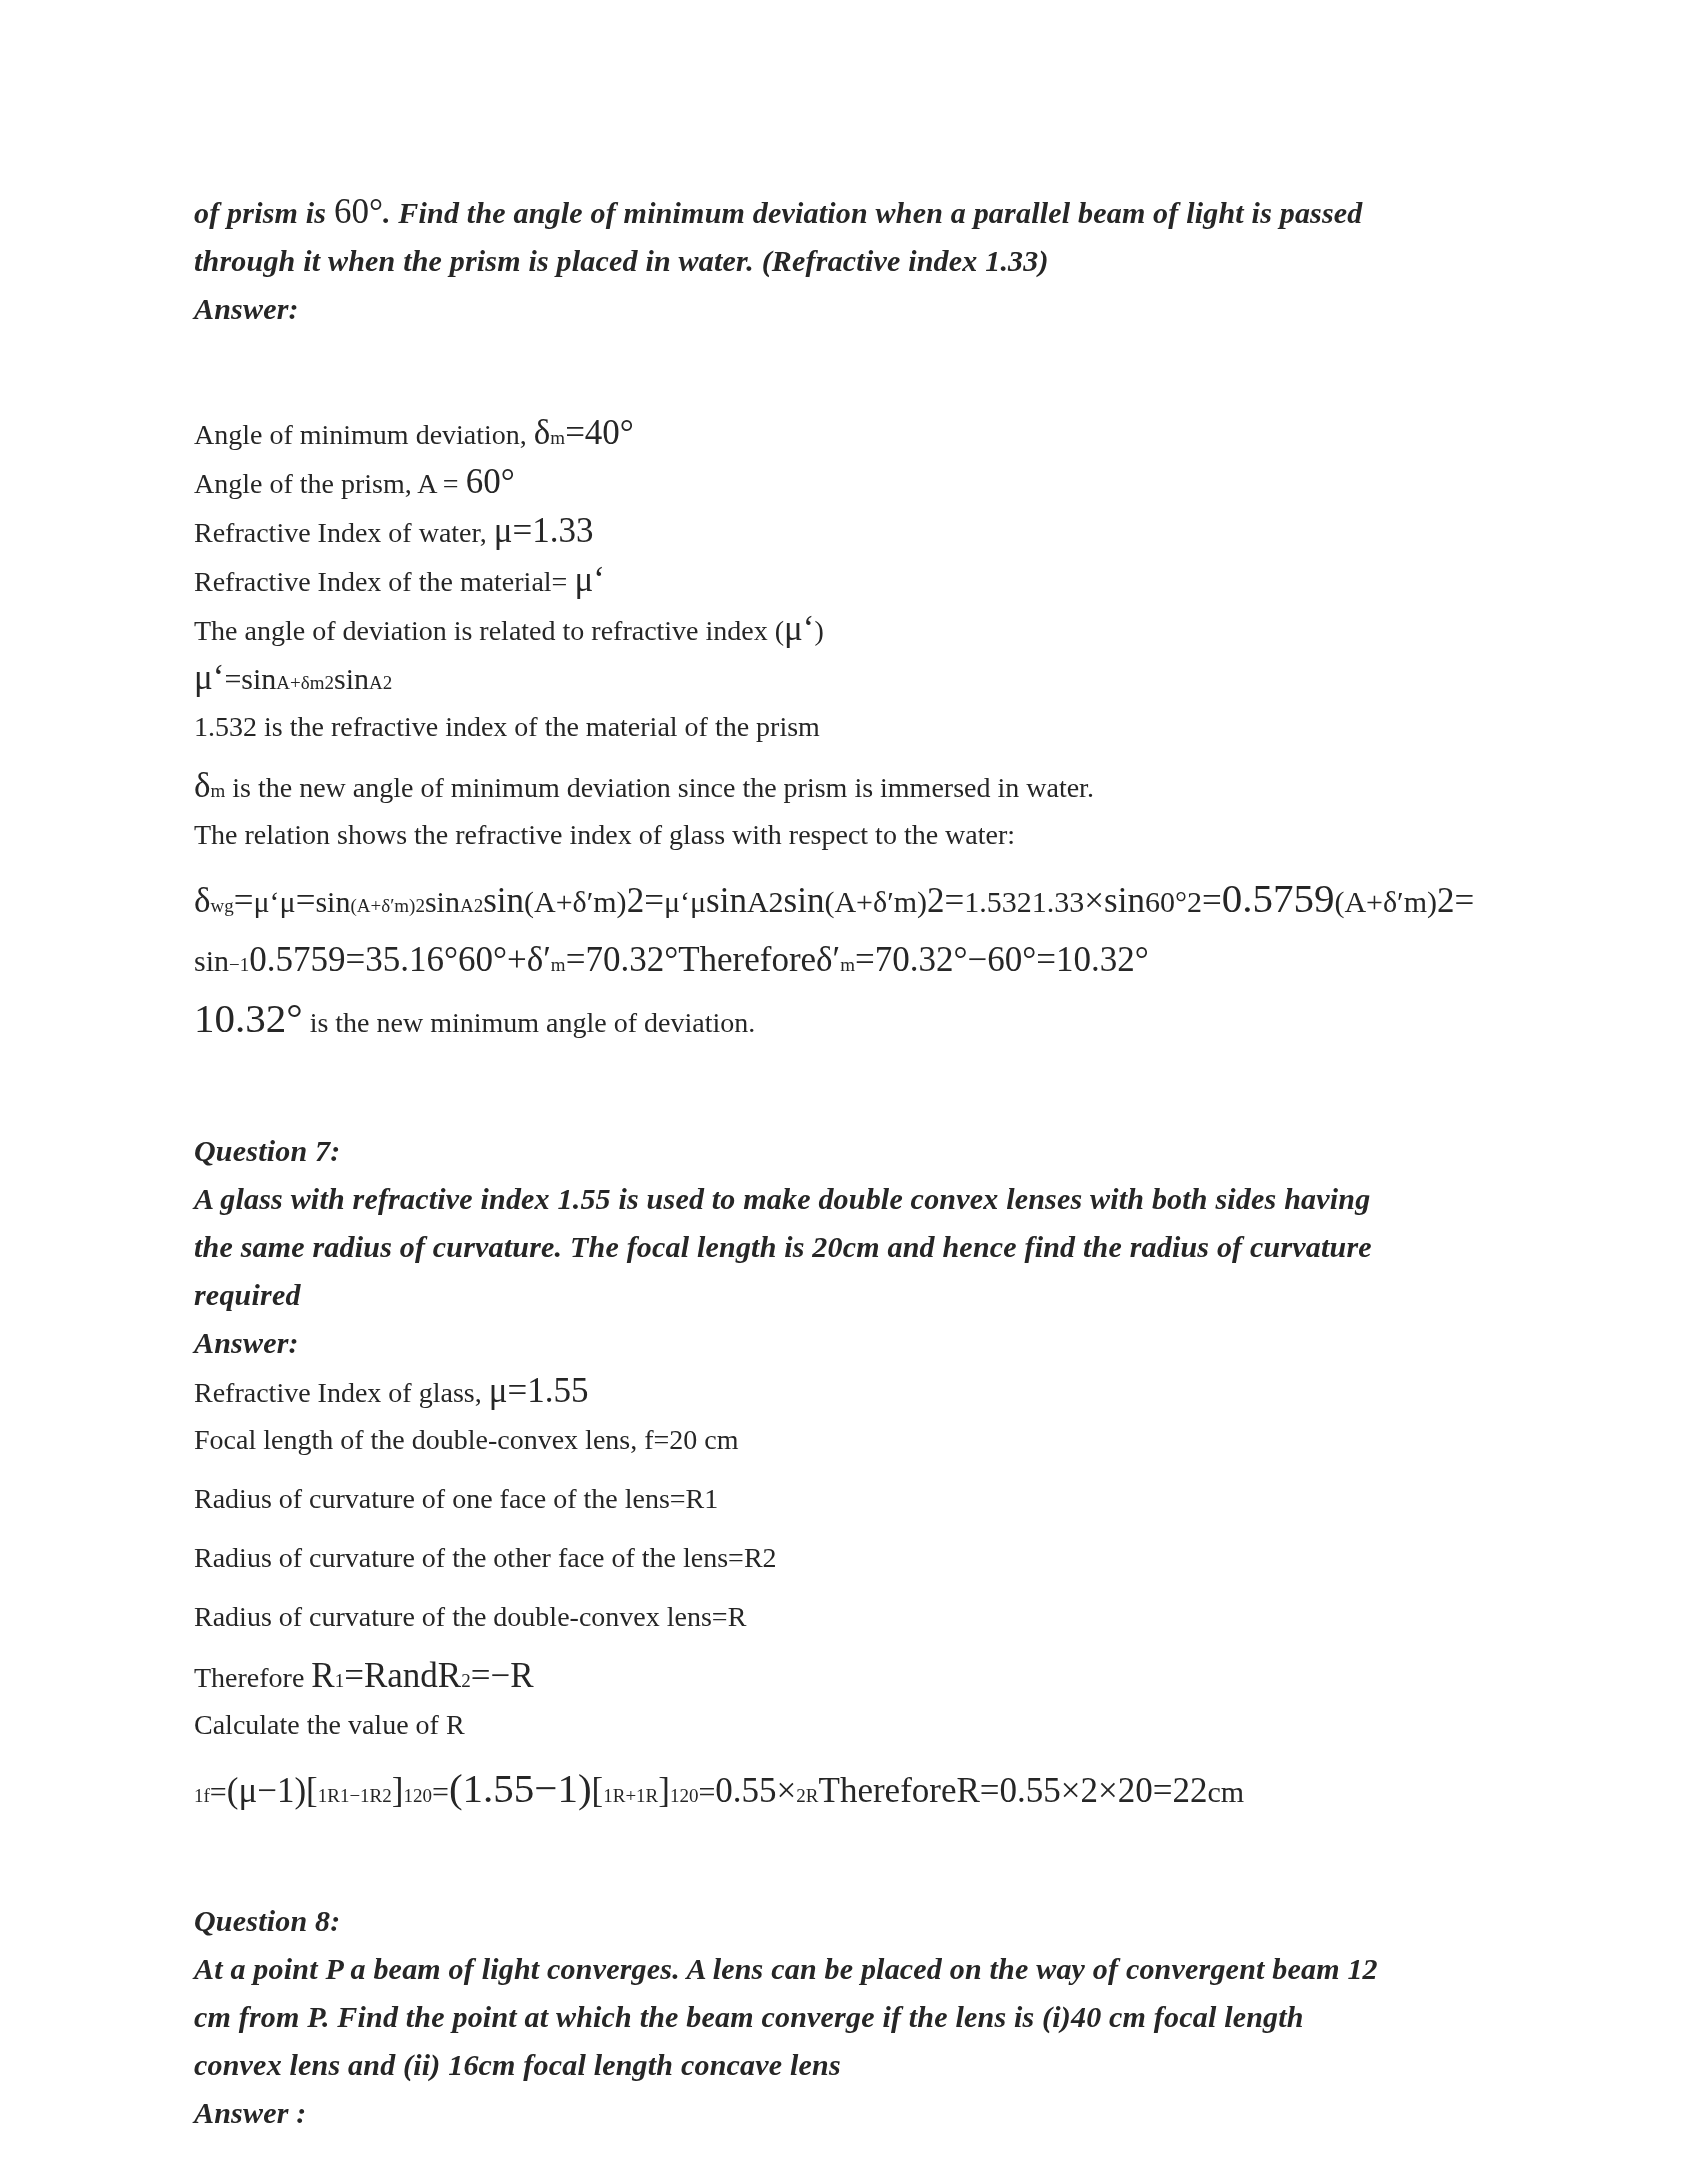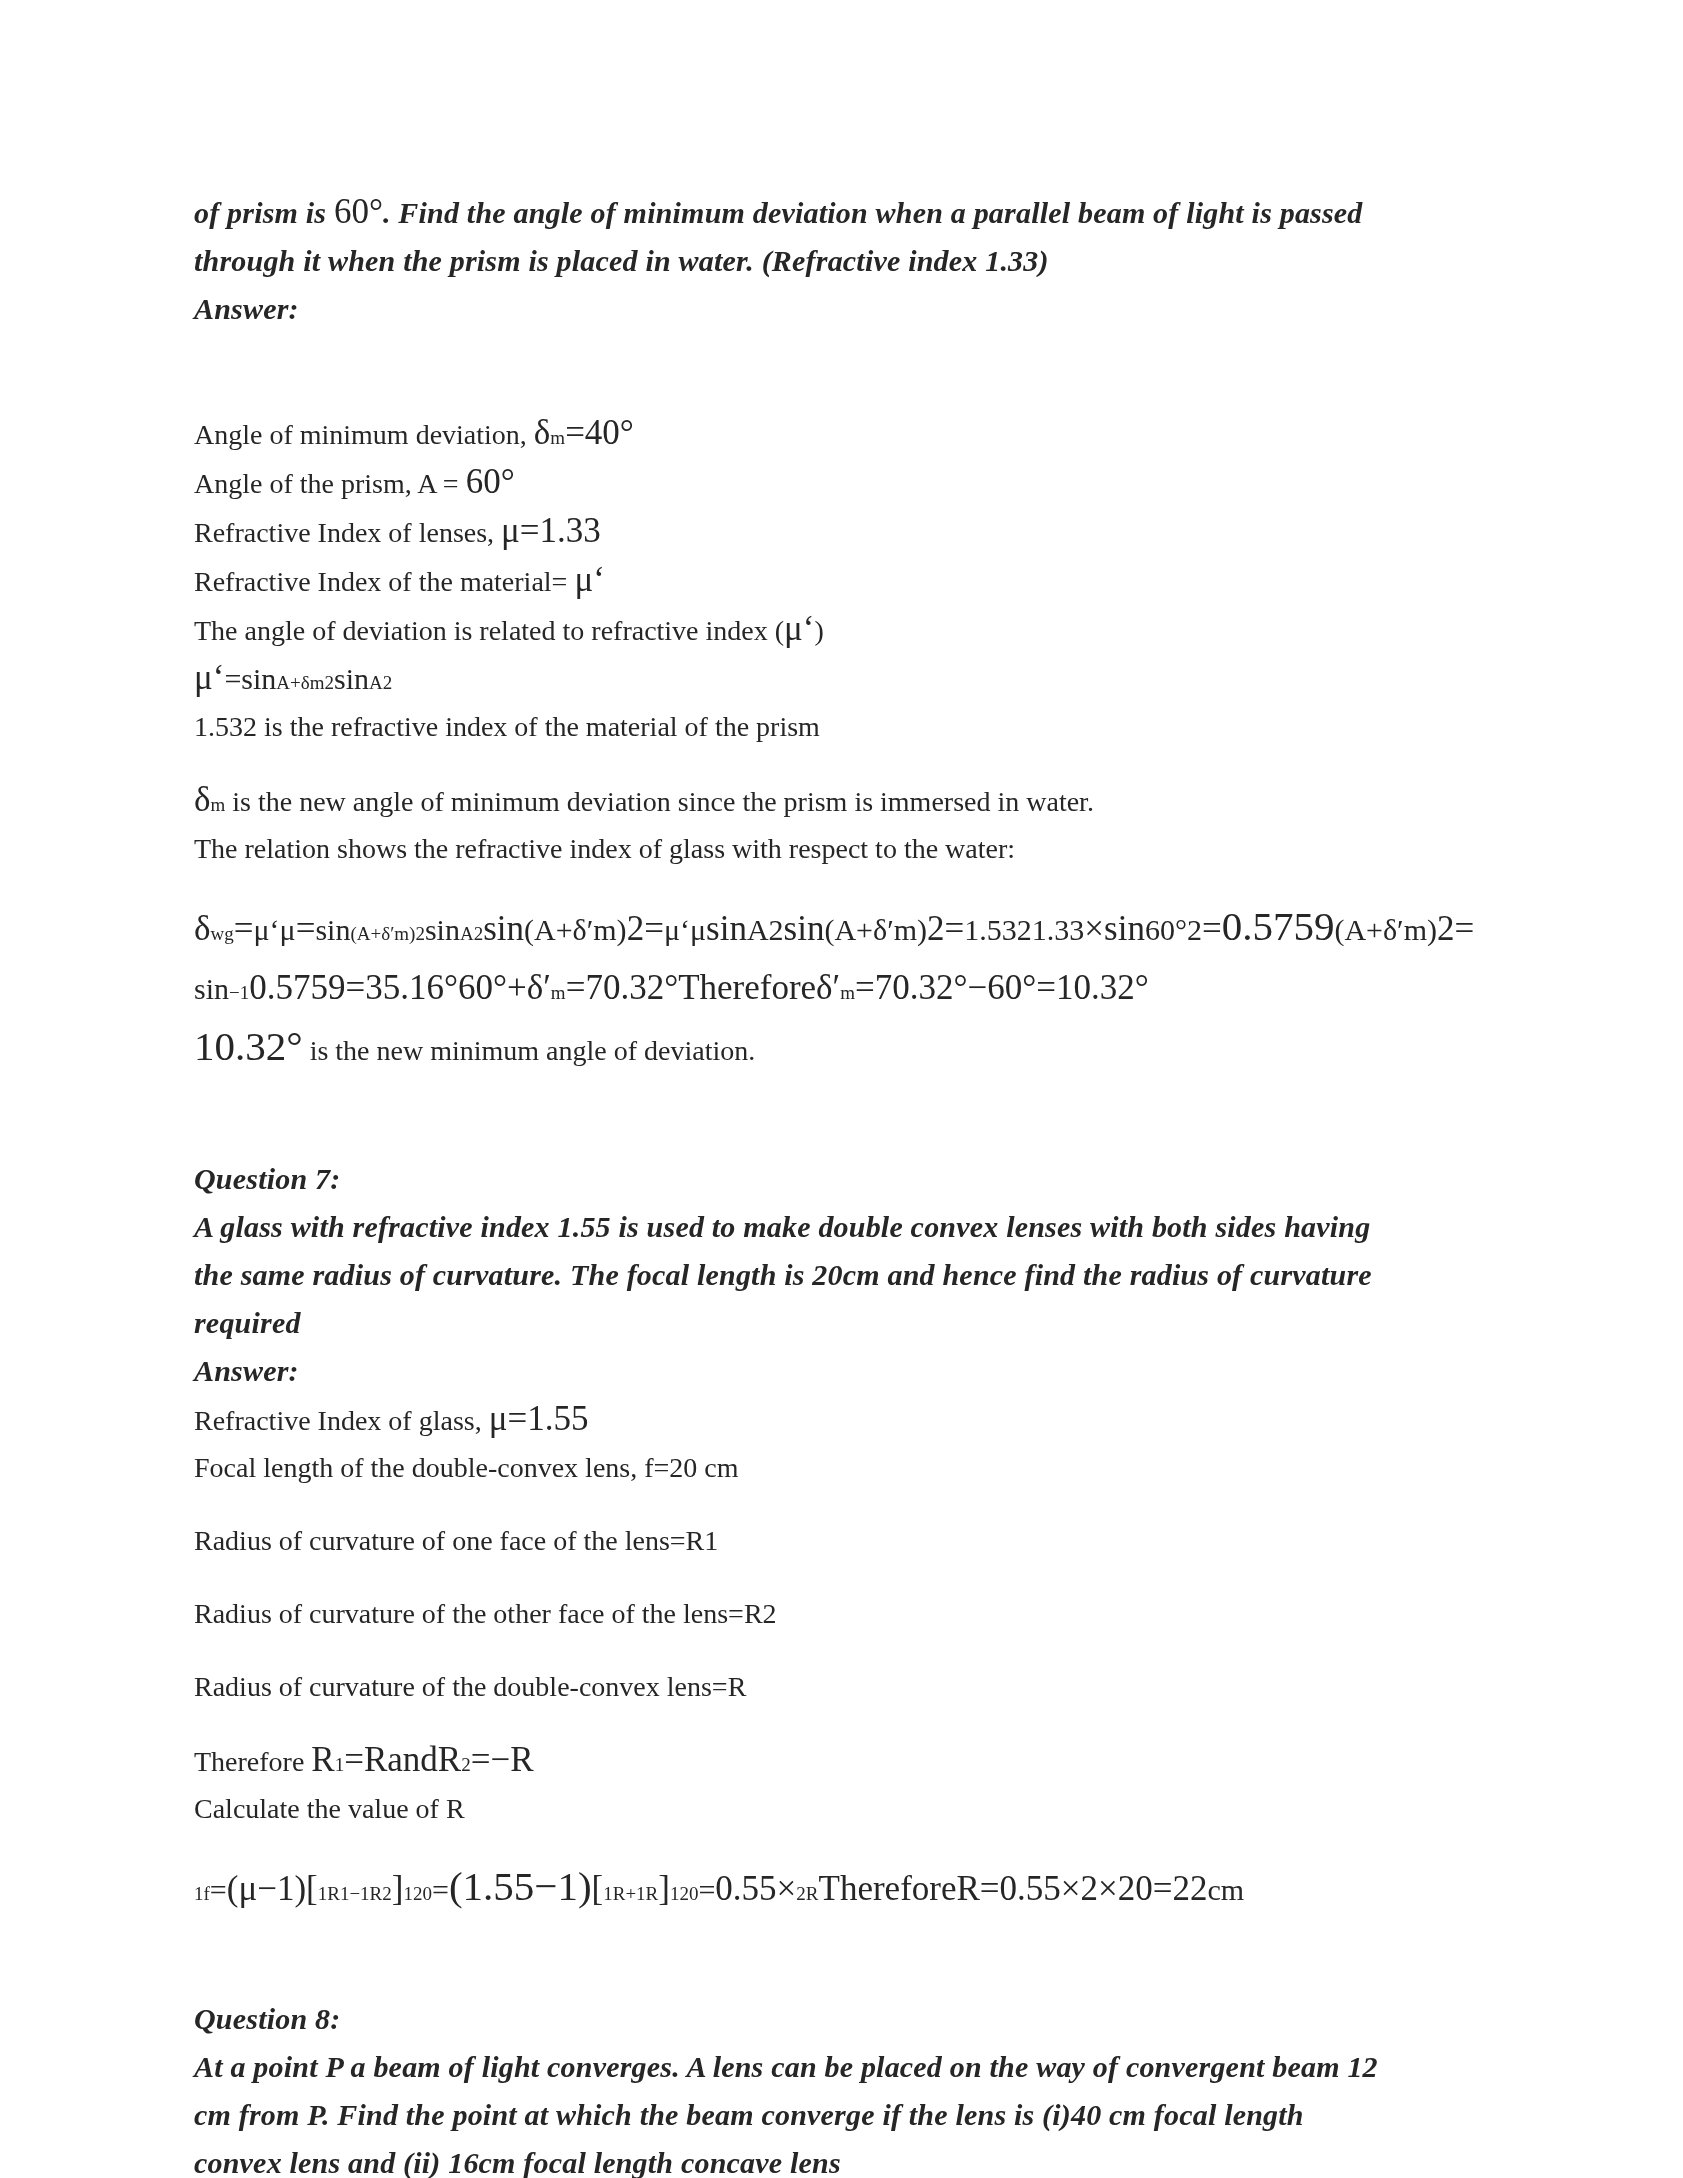--- a/index.html
+++ b/index.html
@@ -24,35 +24,35 @@
   .r  { display: inline; }
   .bi  { font-weight: bold; font-style: italic; font-size: 30px; letter-spacing: 0.2px; }
   .q60 { font-size: 35px; }
   .n   { font-size: 28px; }
   .b   { font-size: 35px; }
   .xb  { font-size: 41px; }
   .m   { font-size: 30px; }
   .s   { font-size: 19px; }
   
   .mt-lg { margin-top: 76px; }
-  .mt-md { margin-top: 26px; }
+  .mt-md { margin-top: 12px; }
 </style>
 </head>
 <body>
 
 <div class="page">
   <div class="content">
 
     <div class="line"><span class="r bi">of prism is </span><span class="r q60">60°</span><span class="r bi">. Find the angle of minimum deviation when a parallel beam of light is passed</span></div>
     <div class="line"><span class="r bi">through it when the prism is placed in water. (Refractive index 1.33)</span></div>
     <div class="line"><span class="r bi">Answer:</span></div>
 
     <div class="line mt-lg"><span class="r n">Angle of minimum deviation, </span><span class="r b">δ</span><span class="r s">m</span><span class="r b">=40°</span></div>
     <div class="line"><span class="r n">Angle of the prism, A = </span><span class="r b">60°</span></div>
-    <div class="line"><span class="r n">Refractive Index of lenses, </span><span class="r b">μ=1.33</span></div>
+    <div class="line"><span class="r n">Refractive Index of water, </span><span class="r b">μ=1.33</span></div>
     <div class="line"><span class="r n">Refractive Index of the material= </span><span class="r b">μ‘</span></div>
     <div class="line"><span class="r n">The angle of deviation is related to refractive index (</span><span class="r b">μ‘</span><span class="r n">)</span></div>
     <div class="line"><span class="r b">μ‘</span><span class="r m">=sin</span><span class="r s">A+δm2</span><span class="r m">sin</span><span class="r s">A2</span></div>
     <div class="line"><span class="r n">1.532 is the refractive index of the material of the prism</span></div>
 
     <div class="line mt-md"><span class="r b">δ</span><span class="r s">m</span><span class="r n"> is the new angle of minimum deviation since the prism is immersed in water.</span></div>
     <div class="line"><span class="r n">The relation shows the refractive index of glass with respect to the water:</span></div>
 
     <div class="line tall mt-md"><span class="r b">δ</span><span class="r s">wg</span><span class="r b">=</span><span class="r m">μ‘μ</span><span class="r b">=</span><span class="r m">sin</span><span class="r s">(A+δ′m)2</span><span class="r m">sin</span><span class="r s">A2</span><span class="r b">sin</span><span class="r m">(A+δ′m)</span><span class="r b">2=</span><span class="r m">μ‘μ</span><span class="r b">sin</span><span class="r m">A2</span><span class="r b">sin</span><span class="r m">(A+δ′m)</span><span class="r b">2=</span><span class="r m">1.5321.33</span><span class="r b">×sin</span><span class="r m">60°2</span><span class="r b">=</span><span class="r xb">0.5759</span><span class="r m">(A+δ′m)</span><span class="r b">2=</span></div>
     <div class="line tall"><span class="r m">sin</span><span class="r s">−1</span><span class="r b">0.5759=35.16°60°+δ′</span><span class="r s">m</span><span class="r b">=70.32°Thereforeδ′</span><span class="r s">m</span><span class="r b">=70.32°−60°=10.32°</span></div>

